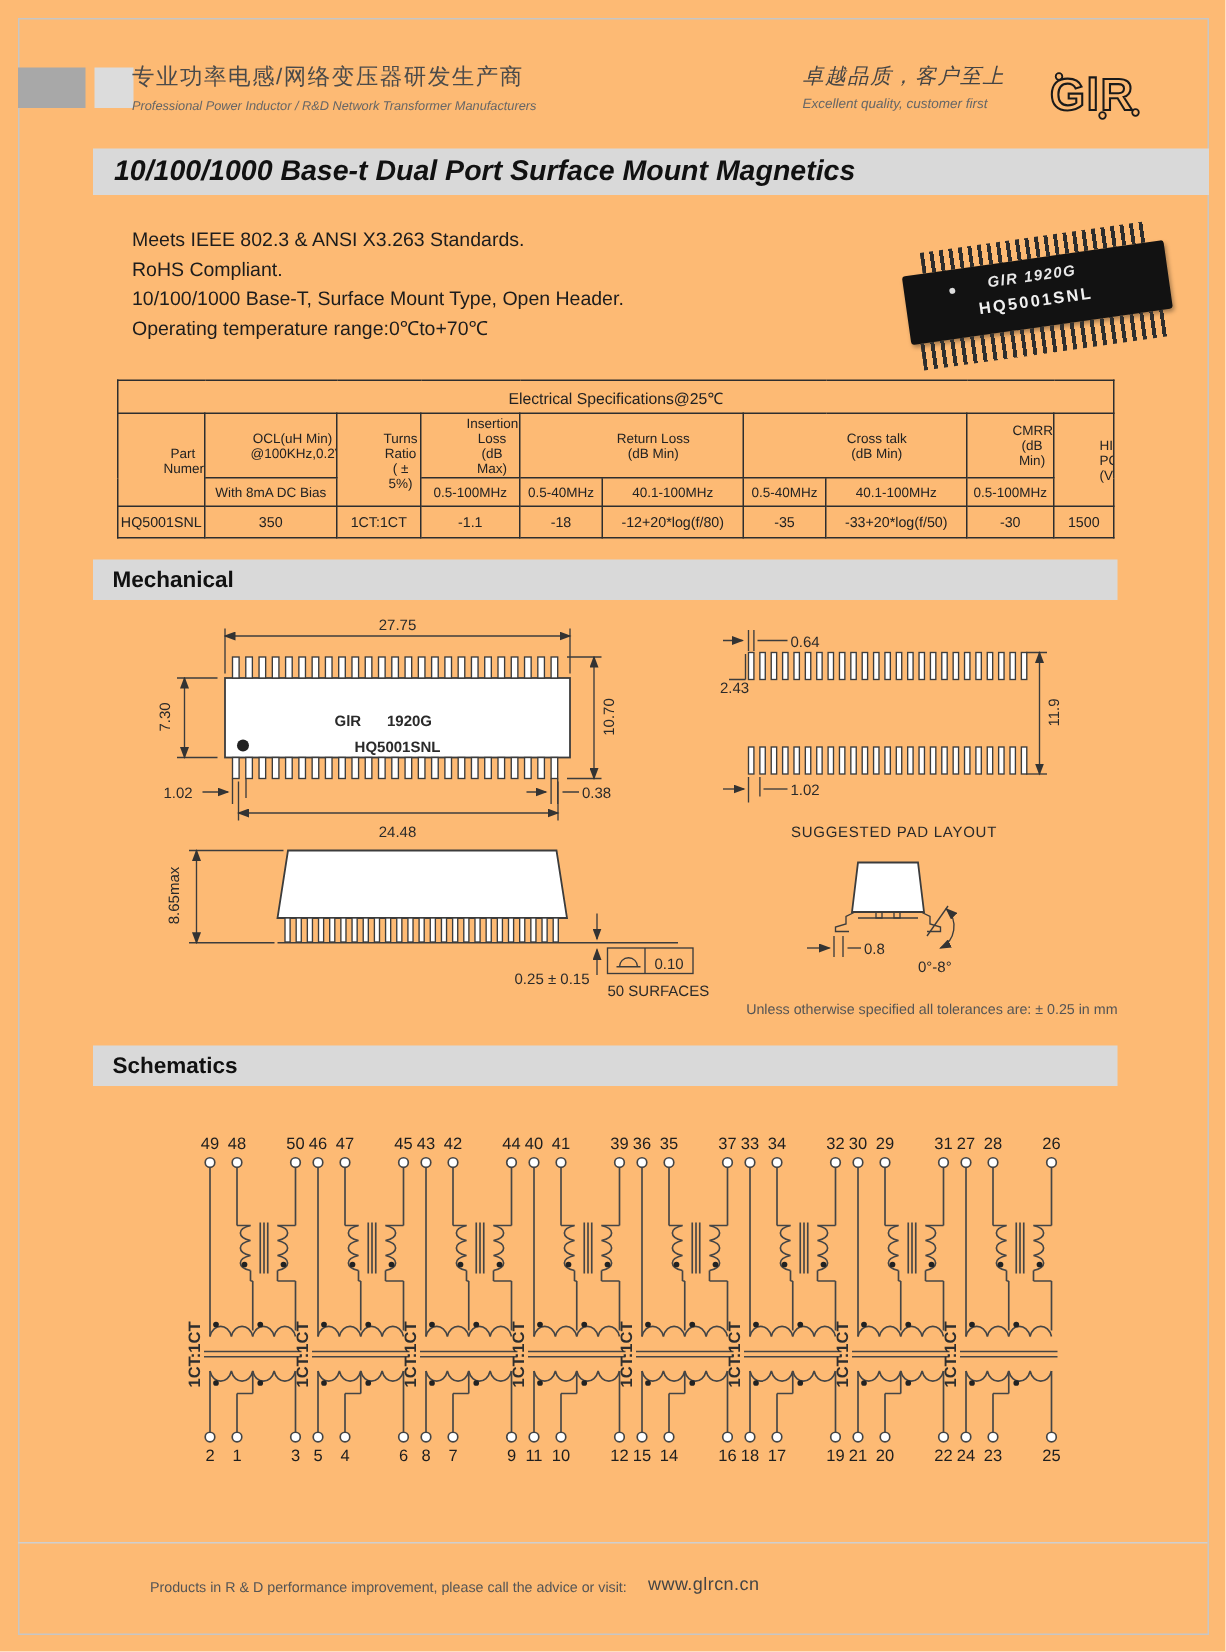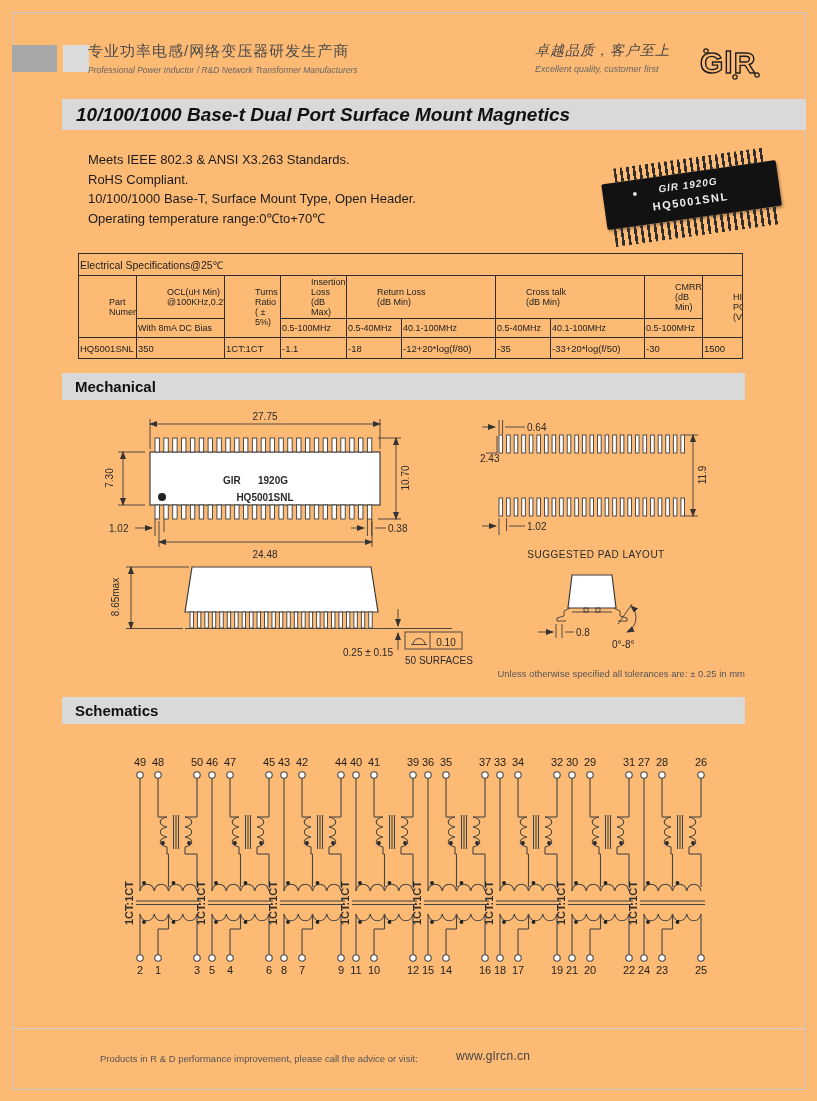--- a/index.html
+++ b/index.html
@@ -21,21 +21,21 @@
   .photo-rot{position:absolute;left:2px;top:12px;width:180px;height:80px;transform:rotate(-8deg);}
   .ph-pins-top{position:absolute;left:16px;top:0;width:152px;height:14px;background:repeating-linear-gradient(90deg,#2d2d2d 0 2.6px,transparent 2.6px 6.4px);}
   .ph-body{position:absolute;left:2px;top:14px;width:176px;height:46px;background:#121212;border-radius:2px;box-shadow:1px 2px 3px rgba(0,0,0,.35);}
   .ph-l1{position:absolute;left:56px;top:7px;color:#e8e8e8;font-size:10px;font-style:italic;font-weight:bold;letter-spacing:1px;}
   .ph-l2{position:absolute;left:48px;top:23px;color:#f0f0f0;font-size:11px;font-weight:bold;letter-spacing:1.5px;}
   .ph-dot{position:absolute;left:30px;top:12px;width:4px;height:4px;border-radius:50%;background:#ddd;}
   .ph-pins-bot{position:absolute;left:8px;top:60px;width:164px;height:18px;background:repeating-linear-gradient(90deg,#2e2e2e 0 2.6px,transparent 2.6px 6.7px);}
   
   .spec-wrap{position:absolute;left:78px;top:253px;}
   table.spec{border-collapse:collapse;table-layout:fixed;width:664px;color:#222;}
-  .spec td,.spec th{border:1px solid #2e2e2e;text-align:left;vertical-align:middle;font-weight:normal;white-space:pre-line;padding:1px;overflow:hidden;font-size:9px;}
+  .spec td,.spec th{border:1px solid #2e2e2e;text-align:center;vertical-align:middle;font-weight:normal;white-space:pre-line;padding:1px;overflow:hidden;font-size:9px;}
   .t-title td{font-size:10.5px;height:19px;}
   .t-h1 th{height:33px;padding-left:30px;}
   .t-h2 th{height:16px;}
   .t-data td{font-size:9.5px;height:18px;}
   
   .section-bar{position:absolute;left:62px;width:683px;height:27px;background:#d9d9d9;font-size:15px;font-weight:bold;line-height:27px;padding-left:13px;box-sizing:border-box;color:#111;}
   #bar-mech{top:373px;}
   #bar-schem{top:697px;}
   
   svg text{font-family:"Liberation Sans",sans-serif;}
@@ -45,21 +45,21 @@
   #sv-top{position:absolute;left:95px;top:405px;}
   #sv-pad{position:absolute;left:478px;top:405px;}
   #sv-side{position:absolute;left:100px;top:557px;}
   #sv-end{position:absolute;left:532px;top:562px;}
   .tol-note{position:absolute;left:400px;top:668px;width:345px;text-align:right;font-size:9.5px;color:#555;}
   #schematic-holder{position:absolute;left:95px;top:753px;}
   
   .footer-rule{position:absolute;left:12px;top:1028px;width:793px;border-top:1px solid #cfcfcf;}
   .f-cn{position:absolute;left:100px;top:1036px;font-size:11px;font-weight:600;color:#222;letter-spacing:.5px;}
   .f-en{position:absolute;left:100px;top:1053px;font-size:9.5px;color:#555;}
-  .f-site{position:absolute;left:456px;top:1049px;font-size:12px;color:#444;letter-spacing:.3px;}
+  .f-site{position:absolute;left:432px;top:1049px;font-size:12px;color:#444;letter-spacing:.3px;}
 </style>
 </head>
 <body>
 
 <div class="page">
   <div class="page-border"></div>
 
   <div class="sq-dark"></div>
   <div class="sq-light"></div>
   <div class="brand">

